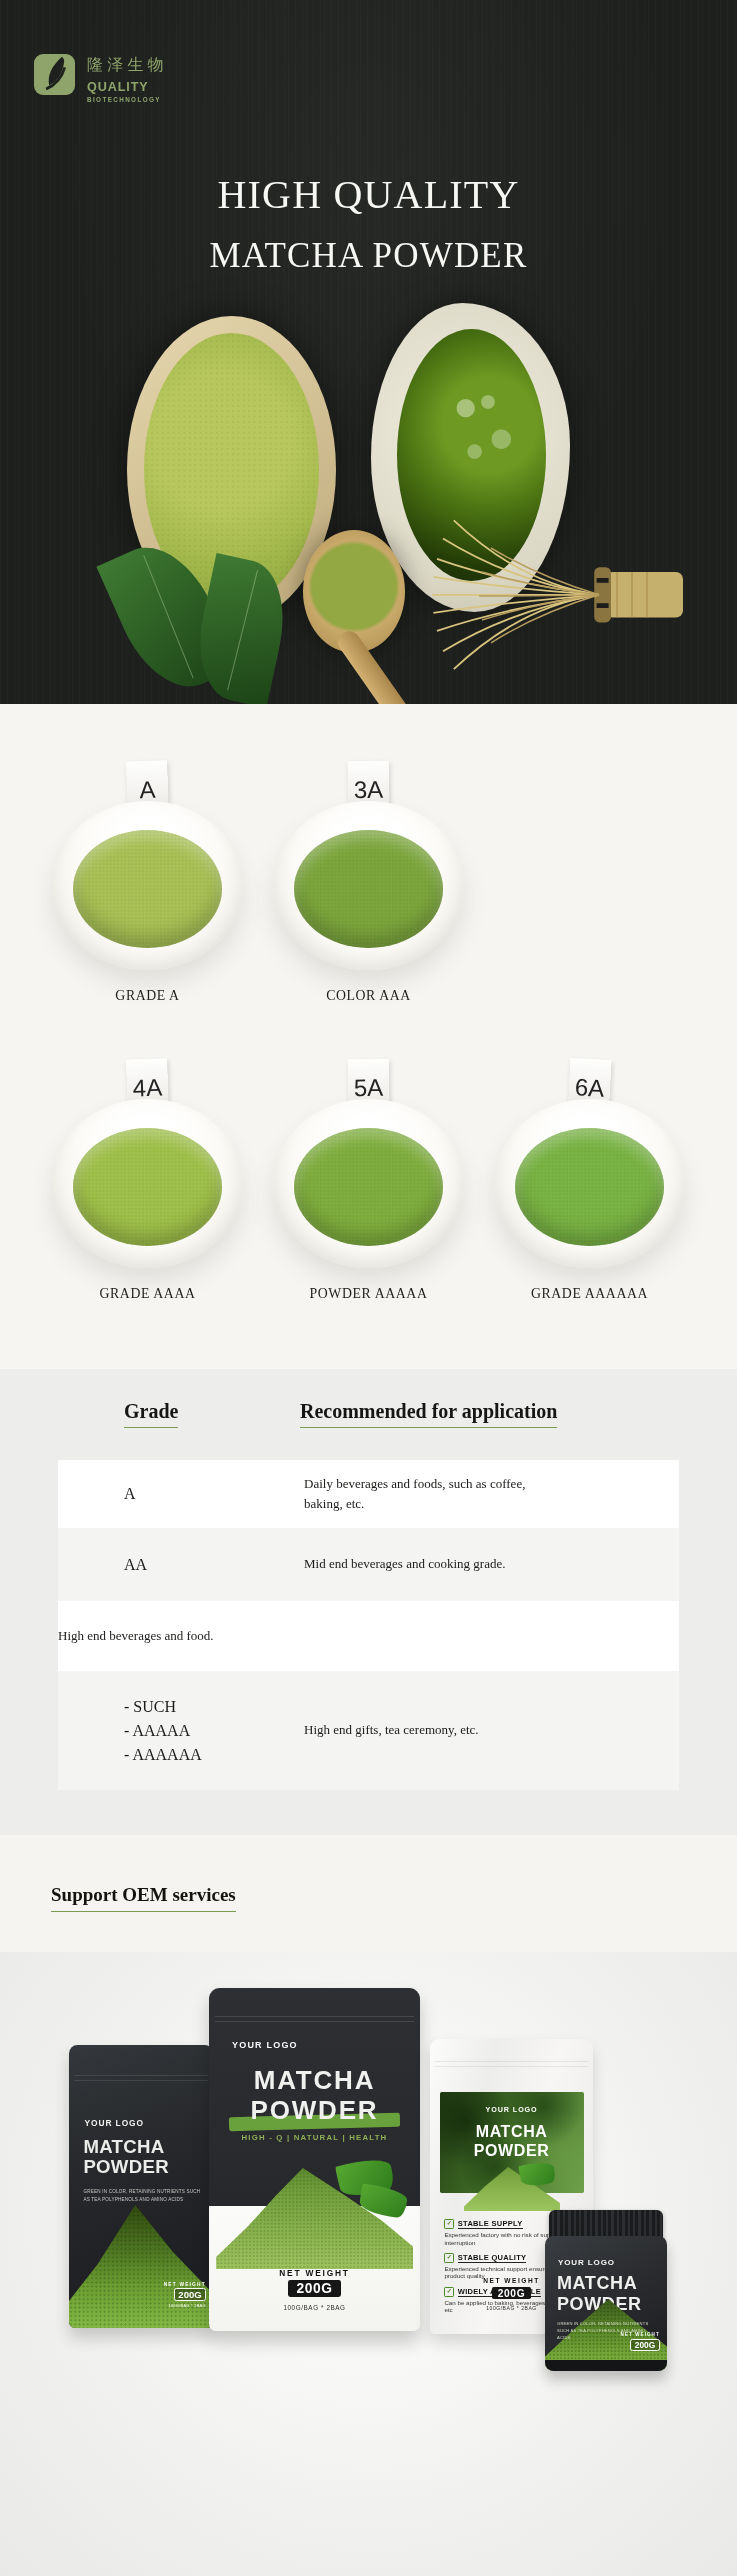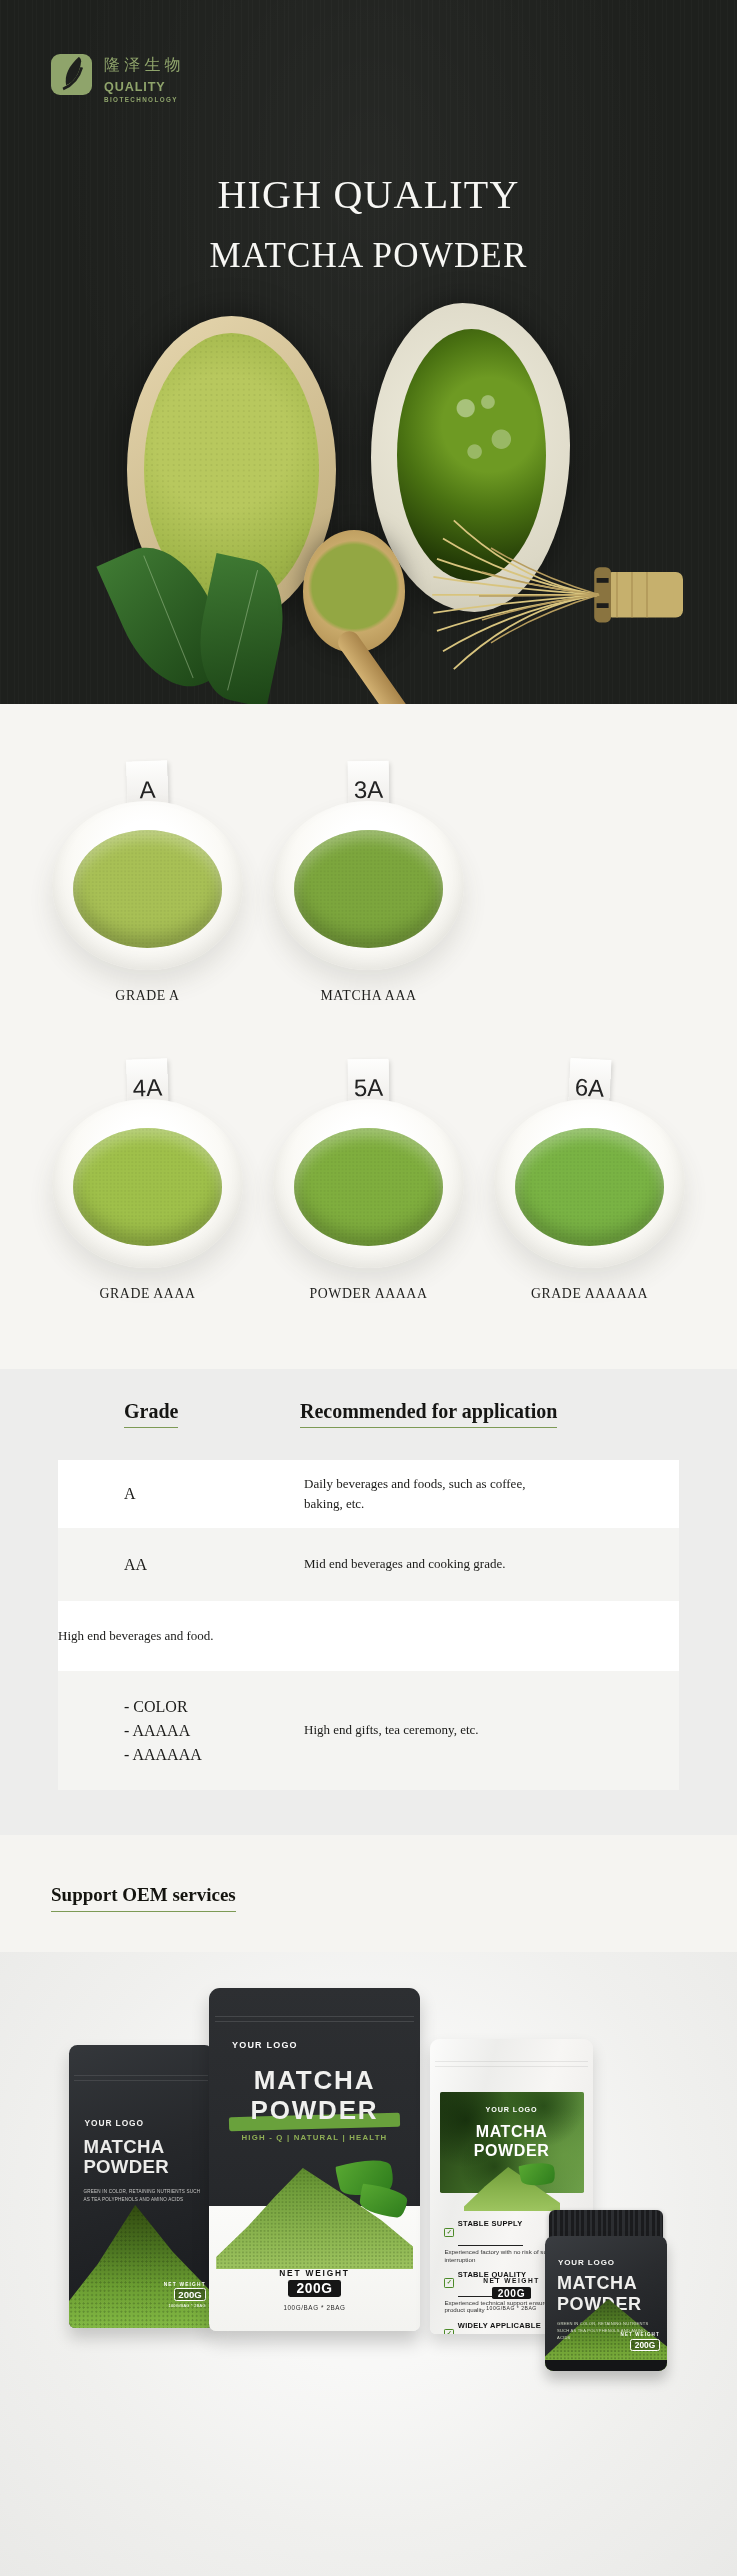--- a/index.html
+++ b/index.html
@@ -4,21 +4,21 @@
 <style>
   html,body{margin:0;padding:0;background:#ffffff;}
   .page{position:relative;width:737px;height:2576px;overflow:hidden;
         font-family:"Liberation Serif",serif;background:#f5f4f1;}
 
   
   .hero{position:absolute;left:0;top:0;width:737px;height:704px;background:#1e201d;overflow:hidden;}
   .hero::before{content:'';position:absolute;inset:0;
      background:repeating-linear-gradient(90deg,rgba(255,255,255,.02) 0 0.6px,transparent 0.6px 3.6px),
                 radial-gradient(ellipse at 50% 25%,rgba(255,255,255,.04),transparent 60%);}
-  .logo{position:absolute;left:51px;top:54px;display:flex;gap:12px;align-items:flex-start;}
+  .logo{position:absolute;left:34px;top:54px;display:flex;gap:12px;align-items:flex-start;}
   .logo-icon{width:41px;height:41px;border-radius:9px;background:#8fa46b;flex:none;}
   .logo-text{padding-top:1.2px;}
   .logo-cn{font-family:"DejaVu Sans",sans-serif;color:#8fa46b;font-size:16px;letter-spacing:4.2px;}
   .logo-en{font-family:"Liberation Sans",sans-serif;font-weight:bold;color:#8fa46b;font-size:12.6px;letter-spacing:0.9px;margin-top:4.2px;}
   .logo-sub{font-family:"Liberation Sans",sans-serif;font-weight:bold;color:#8fa46b;font-size:6.3px;letter-spacing:1.4px;margin-top:1.8px;}
   .hero-title{position:absolute;top:144px;left:0;width:100%;text-align:center;color:#f7f7f4;
      font-size:40px;font-weight:400;letter-spacing:1.2px;}
   .hero-sub{position:absolute;top:207px;left:0;width:100%;text-align:center;color:#f7f7f4;
      font-size:35px;font-weight:400;letter-spacing:1.2px;}
   
@@ -165,21 +165,21 @@
       background:linear-gradient(180deg,#6f9c3a,#8ab44e 55%,#9dc45f);}
   .pr-leaf{position:absolute;left:90px;top:123px;width:35px;height:24px;z-index:4;
       background:linear-gradient(140deg,#58a832,#2e7c1c);border-radius:4% 96% 18% 82% / 60% 40% 60% 40%;
       transform:rotate(-14deg);}
   .pr-bullets{position:absolute;left:14.4px;top:180px;width:139px;z-index:2;}
   .bullet{margin-bottom:6.6px;}
   .bt{display:flex;align-items:center;gap:3.6px;}
   .chk{width:7.8px;height:7.8px;border:1.2px solid #4c8a28;color:#4c8a28;font-size:6px;line-height:7.8px;
       text-align:center;border-radius:1.2px;font-weight:bold;flex:none;}
   .bt-label{font-size:7.5px;font-weight:bold;color:#101010;letter-spacing:0.3px;
-      border-bottom:1.2px solid #222;padding-bottom:17px;}
+      border-bottom:1.2px solid #222;padding-bottom:0;}
   .bt-desc{font-size:6.2px;color:#333;margin-top:1.8px;line-height:1.25;}
   .pr-net{position:absolute;left:0;top:238px;width:100%;text-align:center;font-size:6.6px;font-weight:bold;
       color:#111;letter-spacing:1.5px;z-index:2;}
   .pr-wt{position:absolute;left:0;top:248px;width:100%;text-align:center;z-index:2;}
   .pr-wt span{display:inline-block;background:#161616;color:#fff;font-size:10.2px;font-weight:bold;
       padding:0.6px 6px;border-radius:1.8px;letter-spacing:0.6px;}
   .pr-pack{position:absolute;left:0;top:266px;width:100%;text-align:center;font-size:5.1px;color:#2b2b2b;
       letter-spacing:0.5px;z-index:2;}
 
   .jar{position:absolute;left:545px;top:375px;width:122px;height:161px;z-index:5;}
@@ -278,21 +278,21 @@
           </div>
         <div class="caption">GRADE A</div>
       </div>
       <div class="grade-cell">
         <div class="tag">
             <span>3A</span>
           </div>
         <div class="bowl">
             <div class="powder" style="background-color: rgb(124, 166, 61);"></div>
           </div>
-        <div class="caption">MATCHA AAA</div>
+        <div class="caption">COLOR AAA</div>
       </div>
     </div>
     <div class="grade-grid g2">
       <div class="grade-cell">
         <div class="tag">
             <span>4A</span>
           </div>
         <div class="bowl">
             <div class="powder" style="background-color: rgb(159, 192, 74);"></div>
           </div>
@@ -339,21 +339,21 @@
             <span>Mid end beverages and cooking grade.</span>
           </div>
       </div>
       <div class="row r2">
         <div class="d">
             <span>High end beverages and food.</span>
           </div>
       </div>
       <div class="row r3">
         <div class="g">
-          <span>- COLOR</span>
+          <span>- SUCH</span>
           <span>- AAAAA</span>
           <span>- AAAAAA</span>
         </div>
         <div class="d">
             <span>High end gifts, tea ceremony, etc.</span>
           </div>
       </div>
     </div>
   </section>
 

